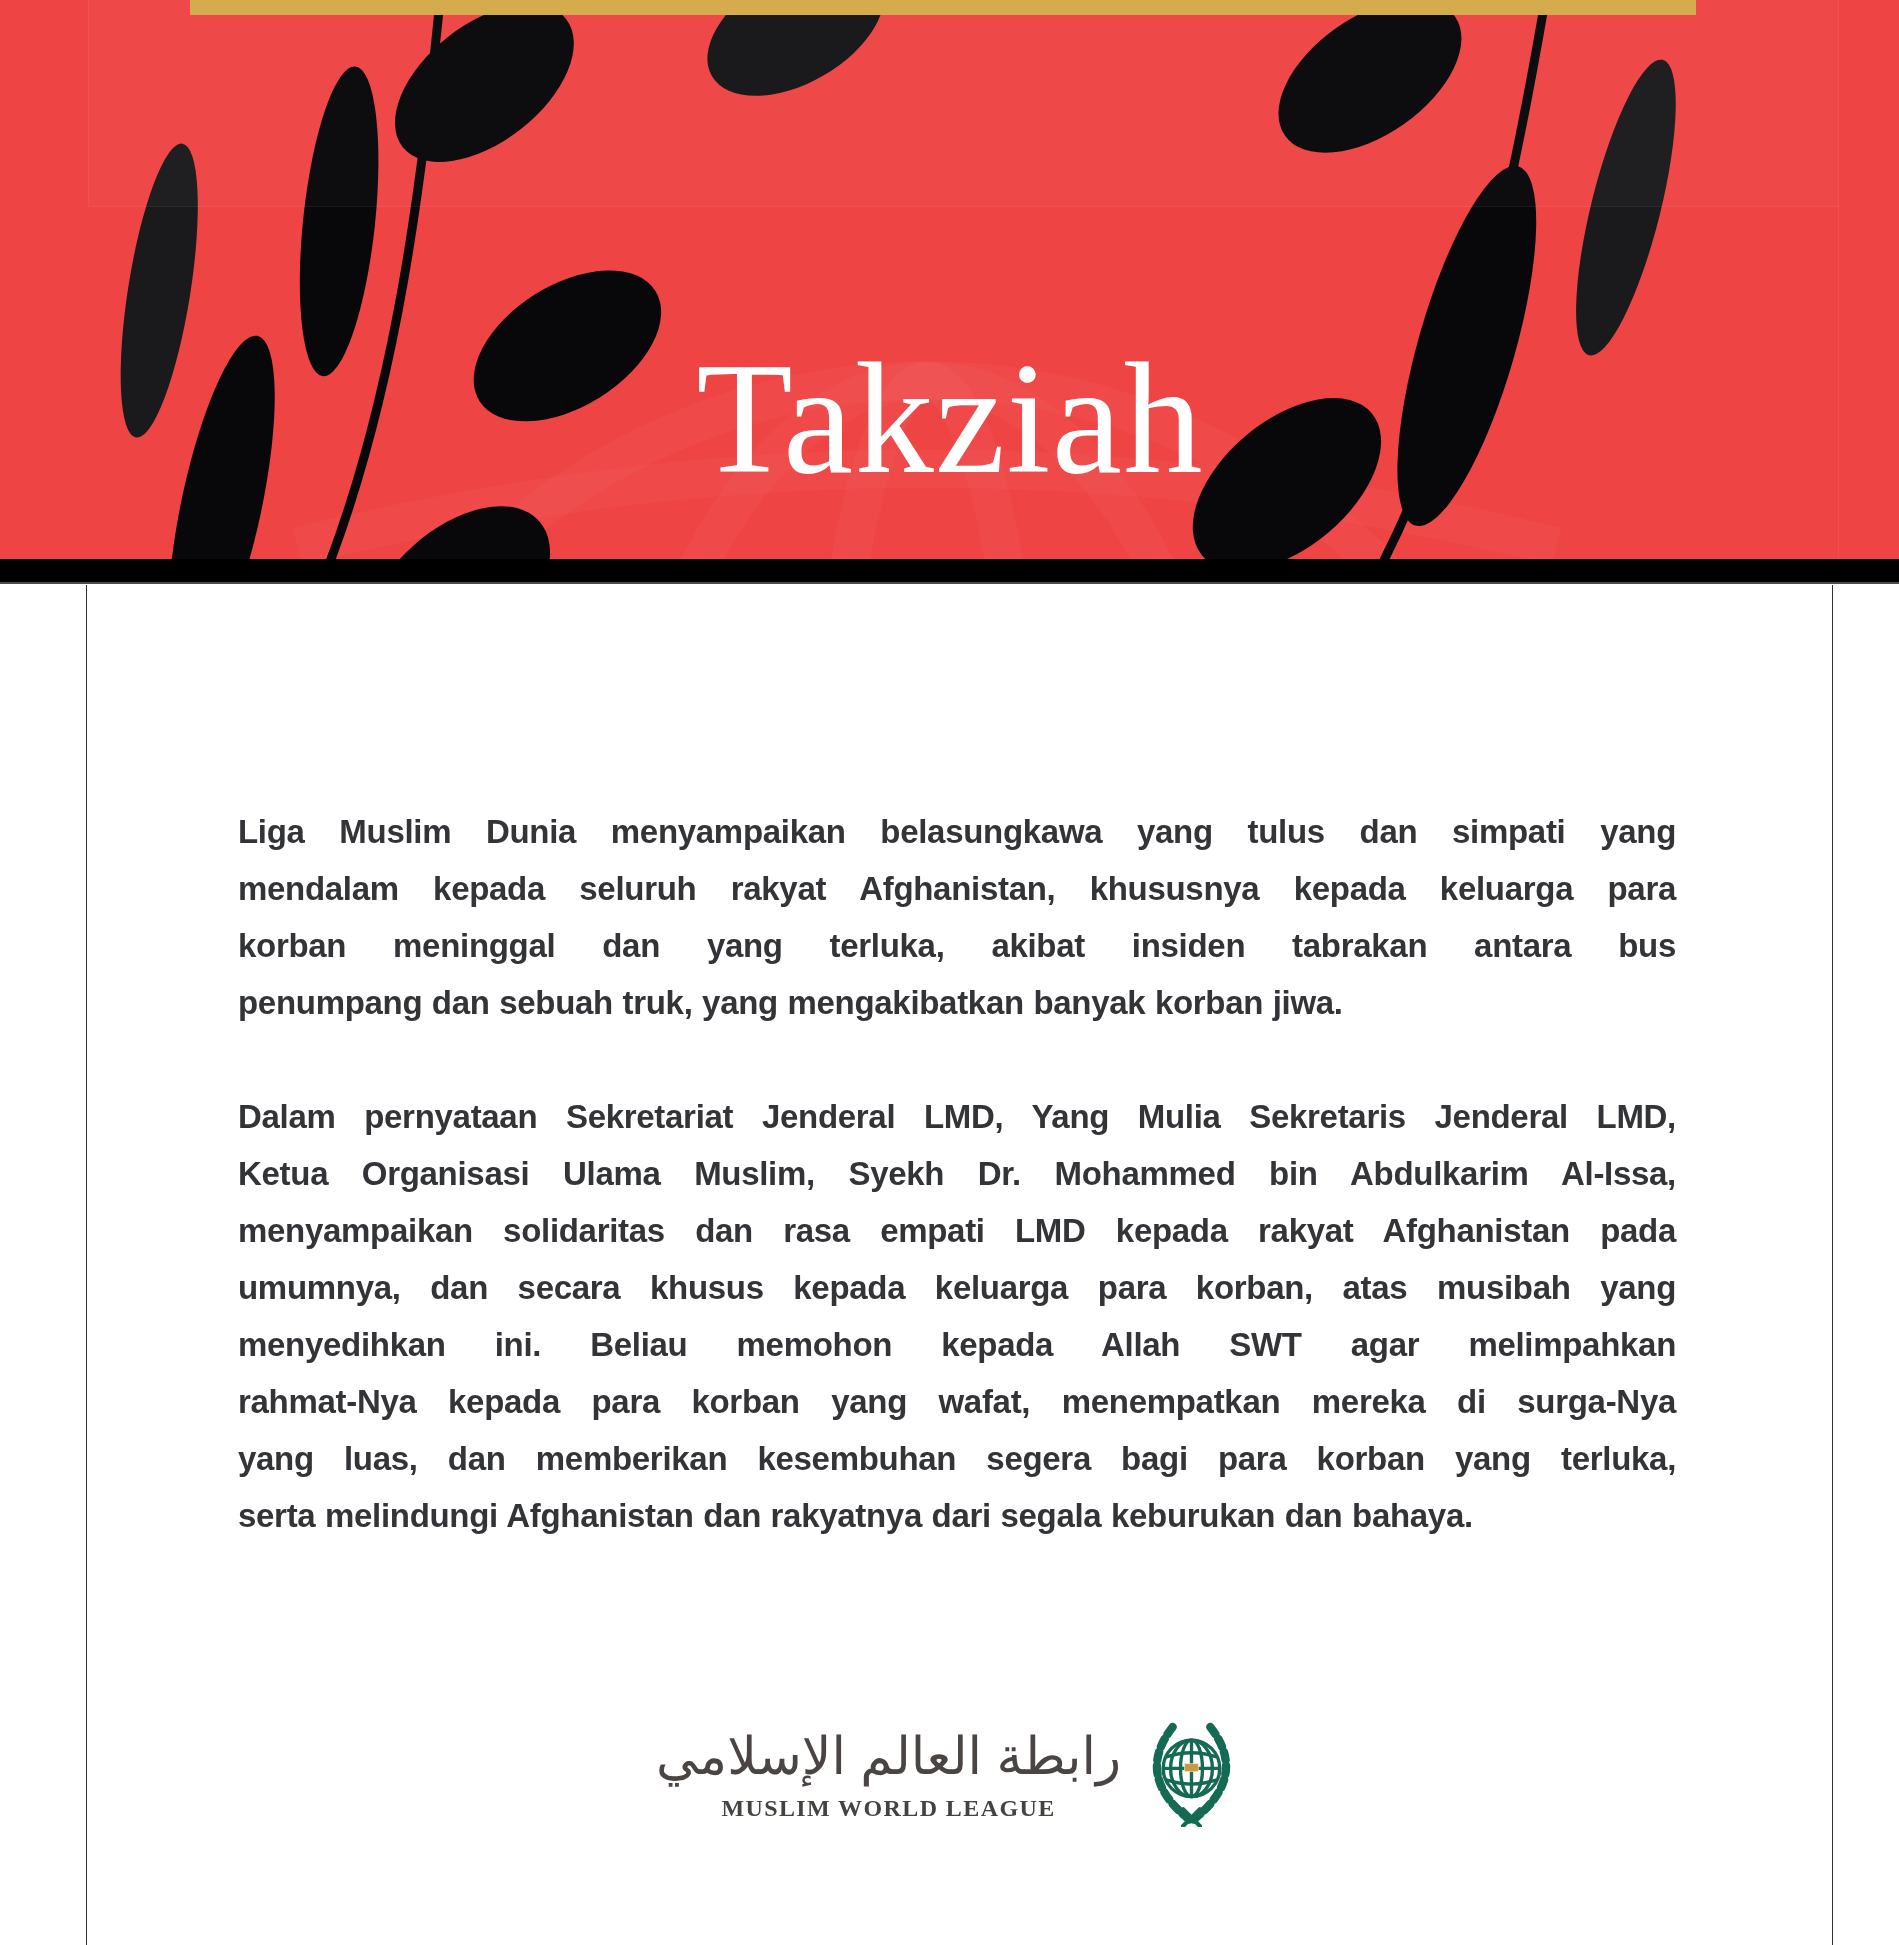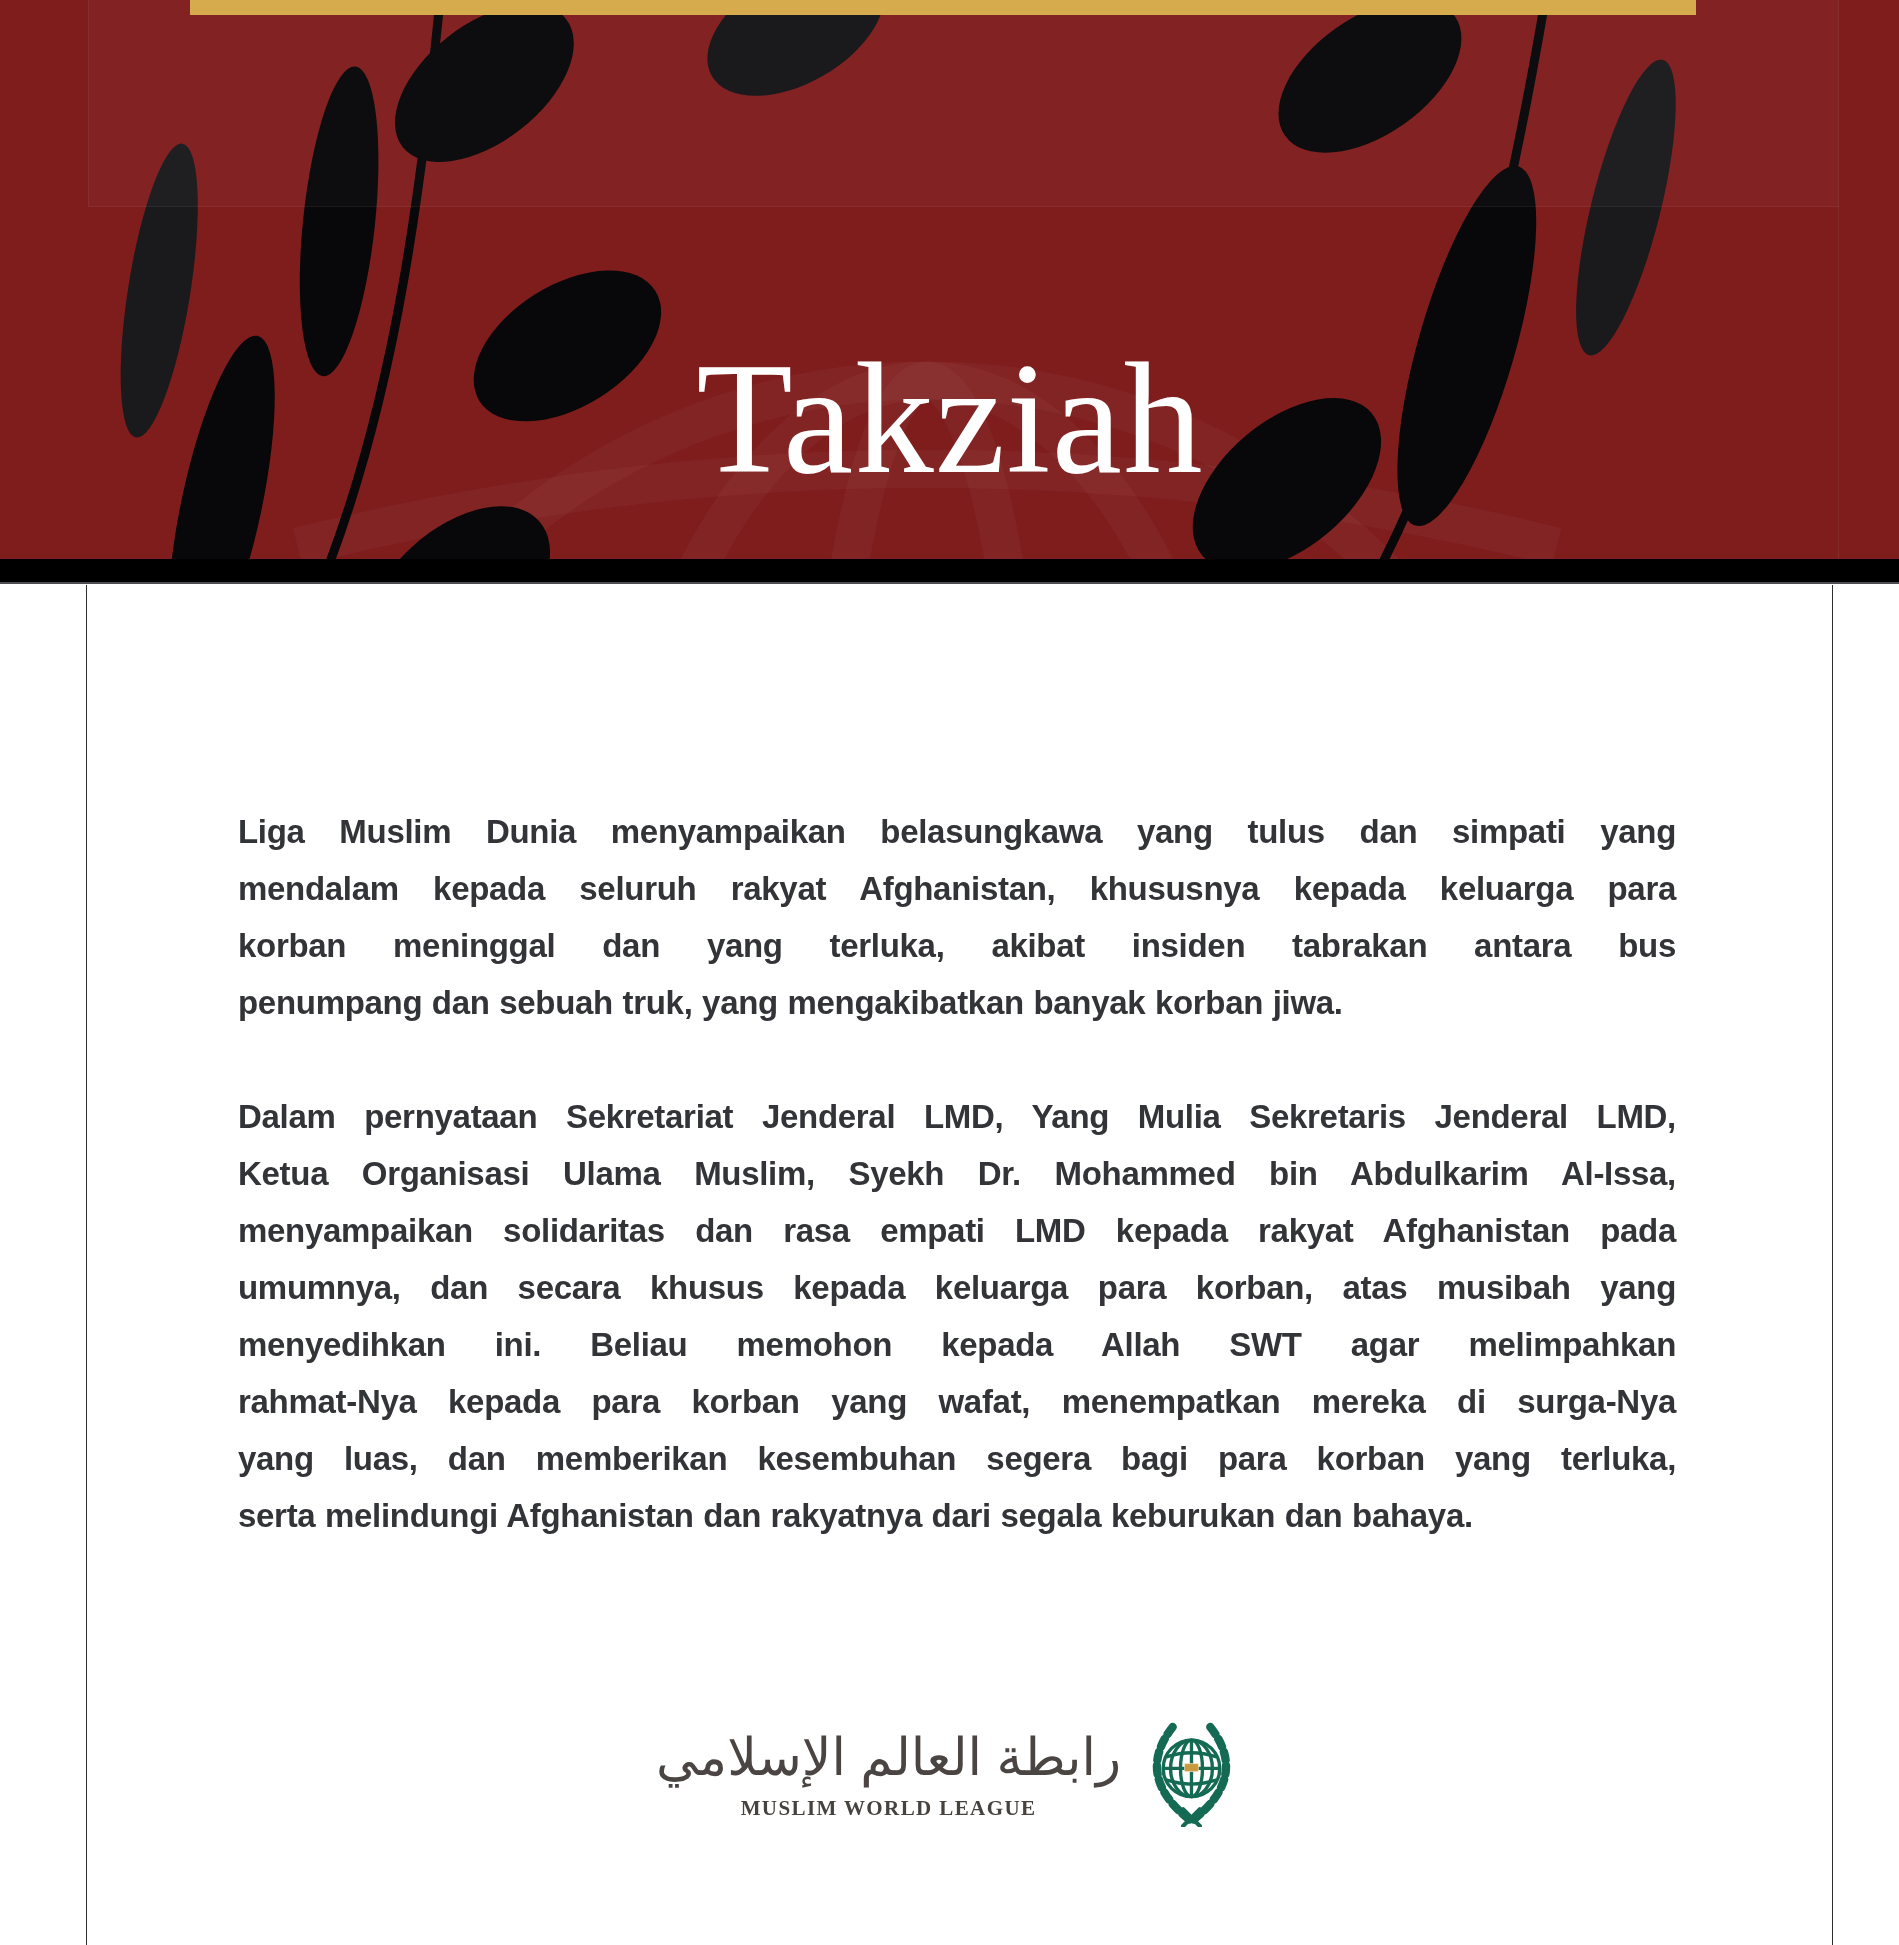--- a/index.html
+++ b/index.html
@@ -6,21 +6,21 @@
   #canvas{
     position:relative;
     width:1900px;height:1946px;
     overflow:hidden;
     background:#ffffff;
     font-family:"Liberation Sans",sans-serif;
   }
   
   .header{
     position:absolute;left:0;top:0;width:1900px;height:559px;
-    background:#7f1d1d;overflow:hidden;
+    background:#ef4444;overflow:hidden;
   }
   .header-art{position:absolute;left:0;top:0;}
   .panel-a{
     position:absolute;left:88px;top:0;width:1750px;height:206px;
     background:rgba(255,255,255,0.022);
     border-left:1.4px solid rgba(255,255,255,0.055);
     border-bottom:1.4px solid rgba(255,255,255,0.055);
   }
   .hairline-right{
     position:absolute;left:1838px;top:0;width:1.4px;height:559px;
@@ -76,21 +76,21 @@
     display:flex;align-items:center;gap:18px;
   }
   .logo-textcol{display:flex;flex-direction:column;align-items:center;}
   .logo-arabic{
     font-size:52px;line-height:1.45;
     color:#4a4542;white-space:nowrap;
   }
   .logo-wordmark{
     margin-top:0;
     font-family:"Liberation Serif",serif;
-    font-weight:bold;font-size:21px;letter-spacing:1.4px;
+    font-weight:bold;font-size:24px;letter-spacing:1.4px;
     color:#46423f;white-space:nowrap;
   }
   .emblem{width:105px;height:113px;}
 </style>
 </head>
 <body>
 
 <div id="canvas">
 
   <div class="header">

